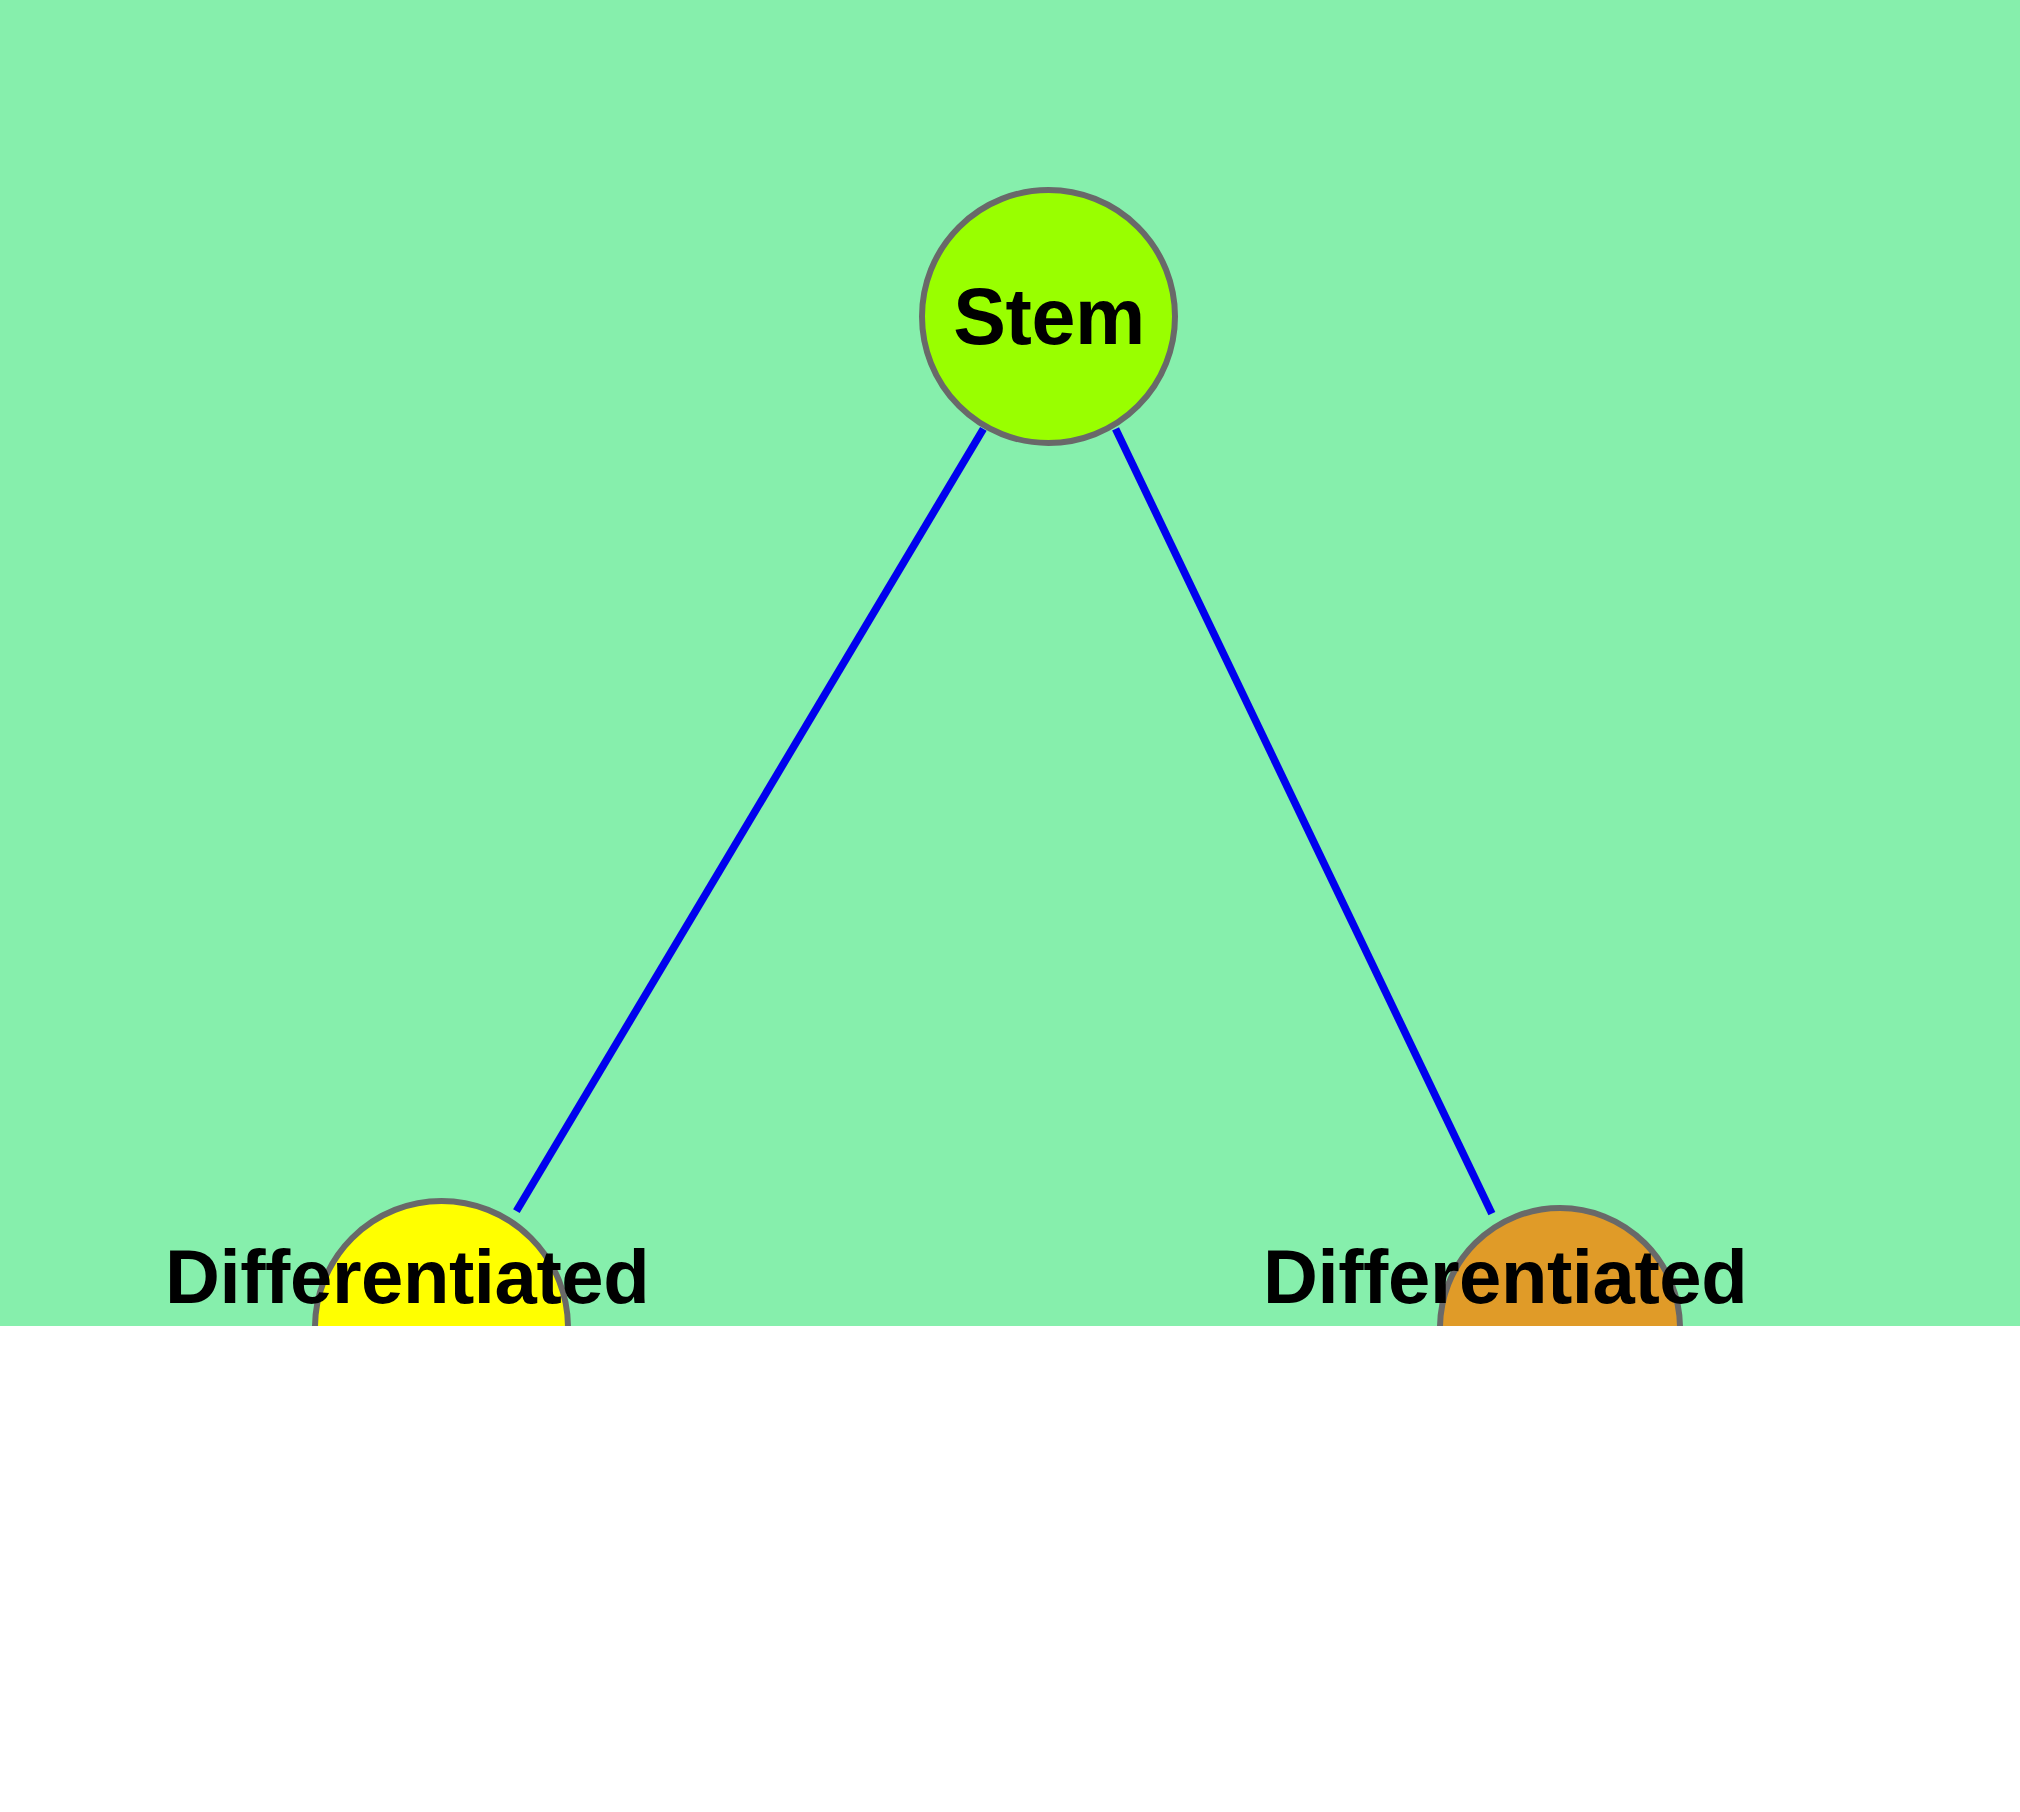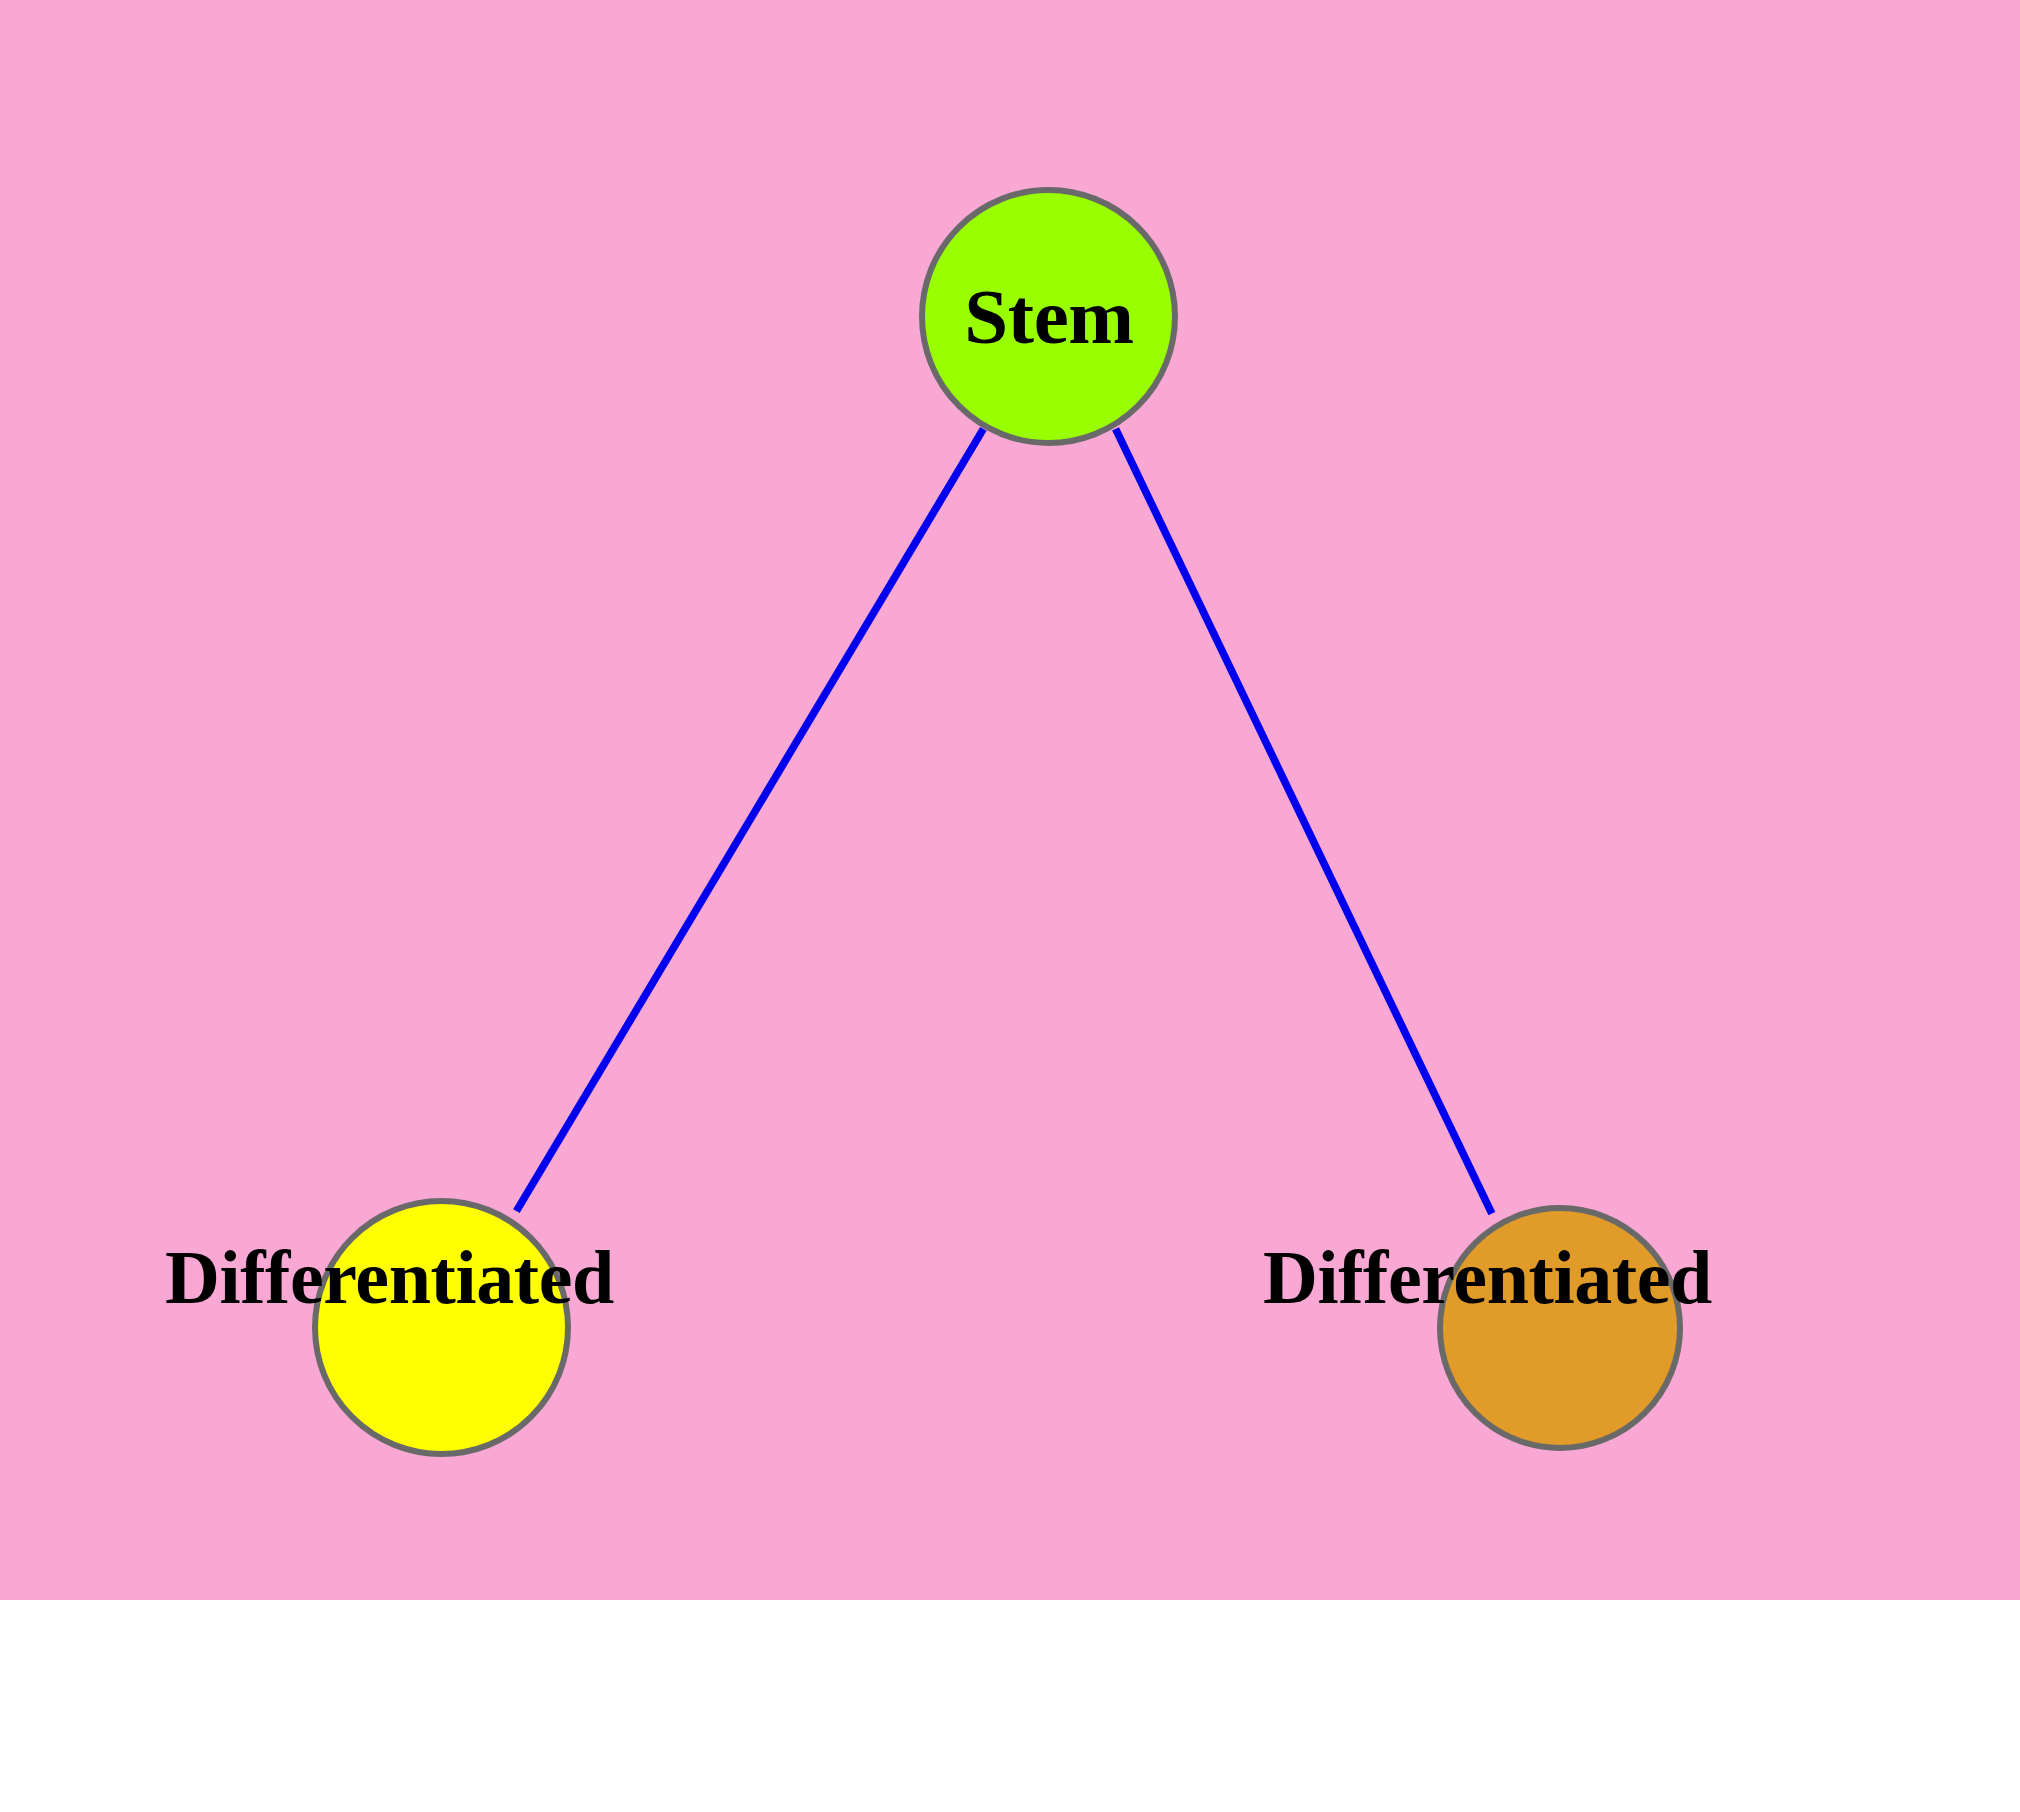--- a/index.html
+++ b/index.html
@@ -3,24 +3,24 @@
 <meta charset="utf-8">
 <style>
   html, body {
     margin: 0;
     padding: 0;
     background: #ffffff;
   }
   #canvas {
     position: relative;
     width: 2021px;
-    height: 1600px;
-    background: #f9a8d4;
+    height: 1326px;
+    background: #86efac;
     overflow: hidden;
-    font-family: Liberation Serif, serif;
+    font-family: Liberation Sans, sans-serif;
   }
   #edges {
     position: absolute;
     left: 0;
     top: 0;
     width: 2021px;
     height: 1812px;
   }
   .node {
     position: absolute;

